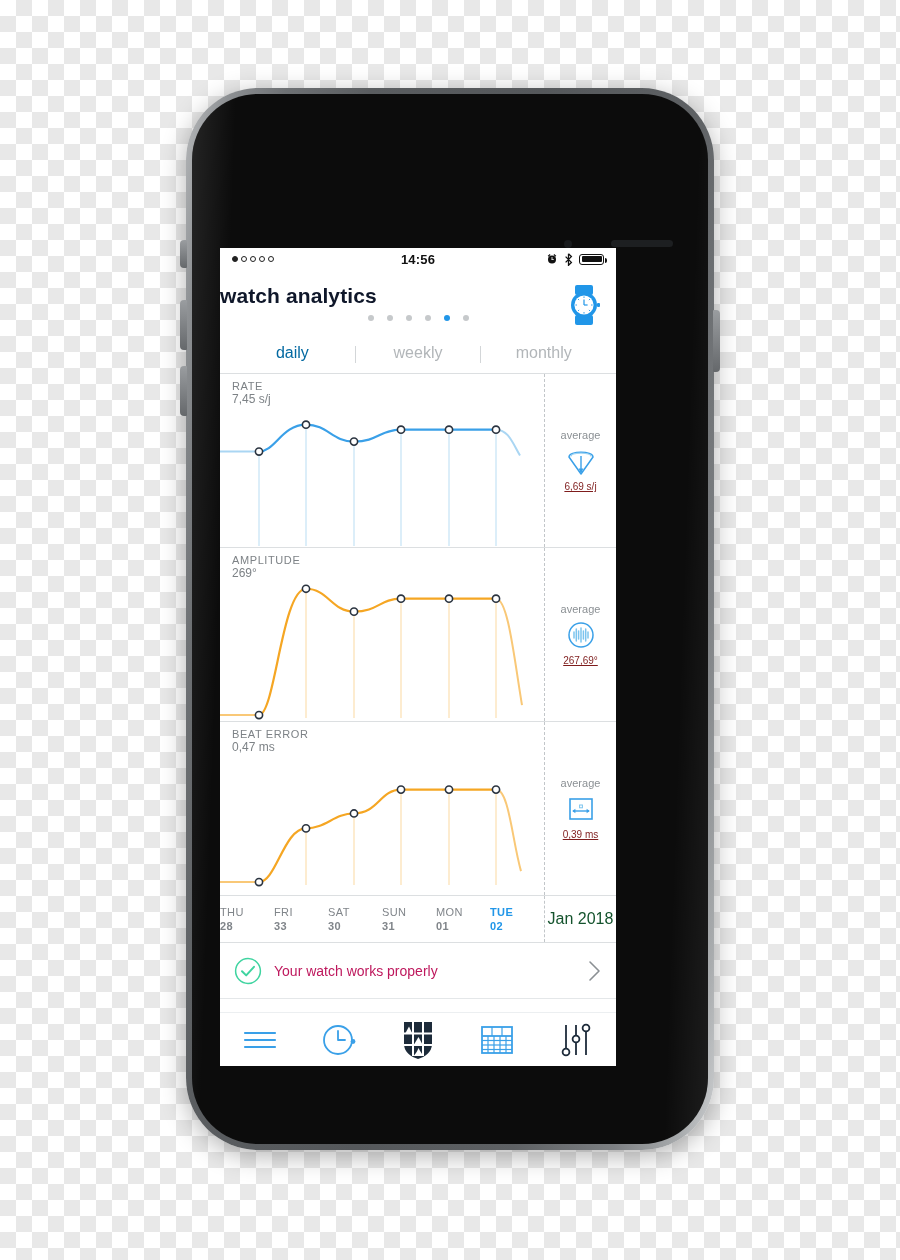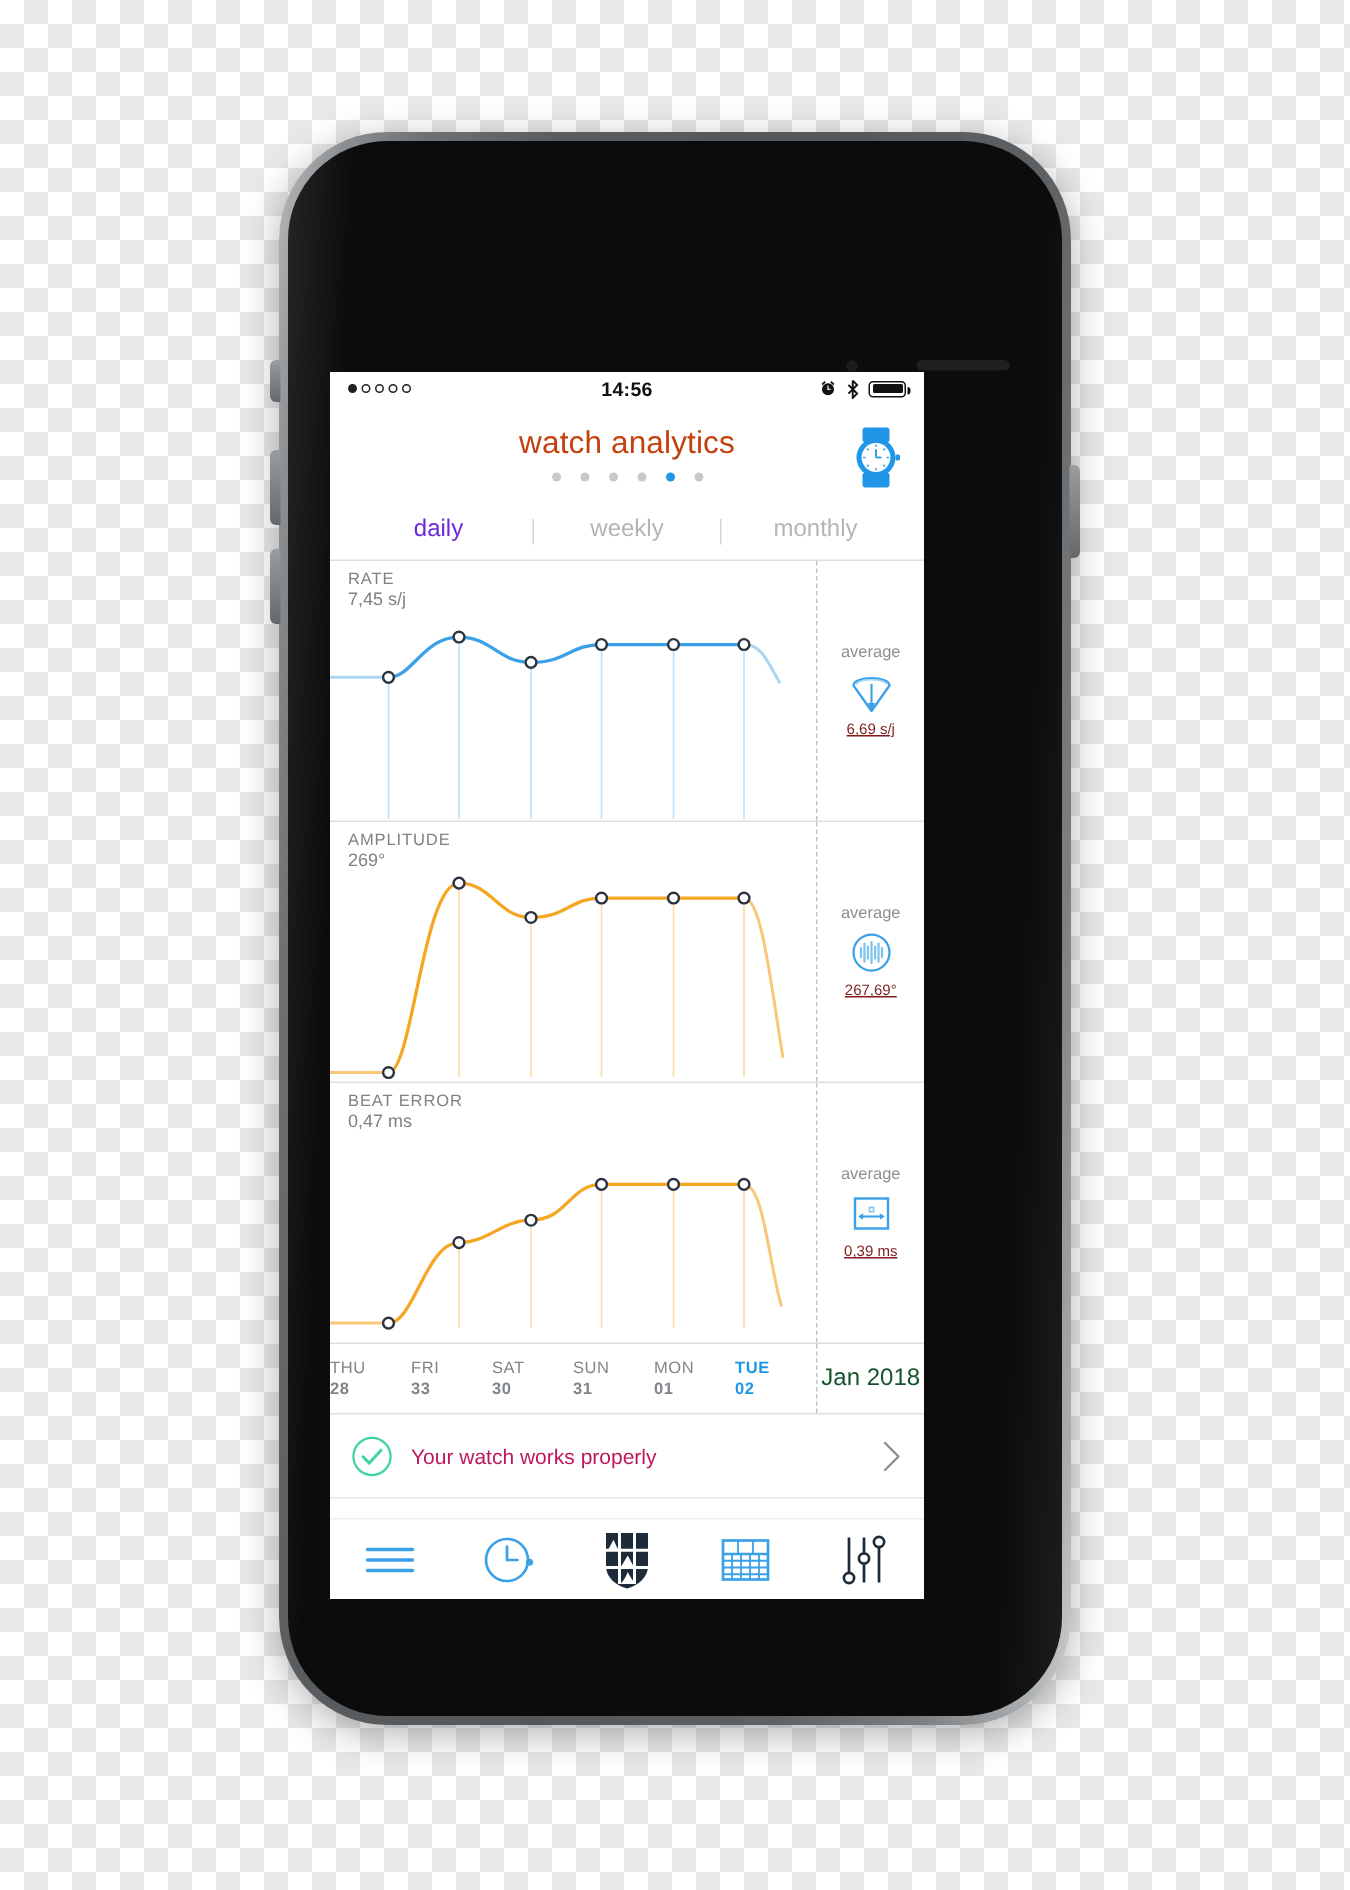--- a/index.html
+++ b/index.html
@@ -109,24 +109,24 @@
     width: 2.5px; height: 5px; background: #111; border-radius: 0 2px 2px 0;
   }
 
   
   #app-header {
     position: relative;
     padding-top: 14px;
     height: 66px;
   }
   #app-title {
-    text-align: center;
+    text-align: left;
     font-size: 21px;
-    color: #c2410c;
-    font-weight: normal;
+    color: #0f172a;
+    font-weight: bold;
     letter-spacing: .1px;
   }
   #page-dots {
     margin-top: 7px;
     display: flex; justify-content: center; gap: 13px;
   }
   .pg-dot { width: 6px; height: 6px; border-radius: 50%; background: #c6c9cb; }
   .pg-dot.active { background: #2196e8; }
   #watch-icon-btn {
     position: absolute; right: 12px; top: 14px;
@@ -139,21 +139,21 @@
     height: 38px;
     padding: 0 10px;
     border-bottom: 1px solid #dcdfe1;
   }
   .tab {
     flex: 1; text-align: center;
     font-size: 16px; color: #b2b6b9;
     position: relative;
     padding-bottom: 4px;
   }
-  .tab.active { color: #6d28d9; }
+  .tab.active { color: #0369a1; }
   .tab-sep { width: 1px; height: 17px; background: #d3d6d8; }
 
   
   .chart-block {
     position: relative;
     height: 174px;
     border-bottom: 1px solid #dcdfe1;
     display: flex;
   }
   .chart-left {

